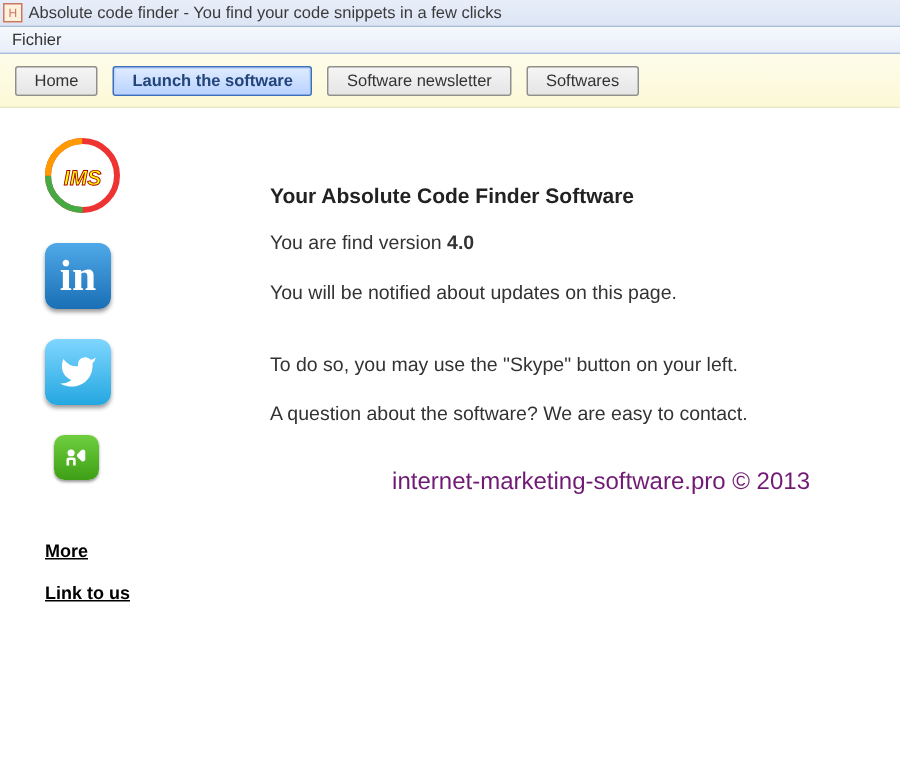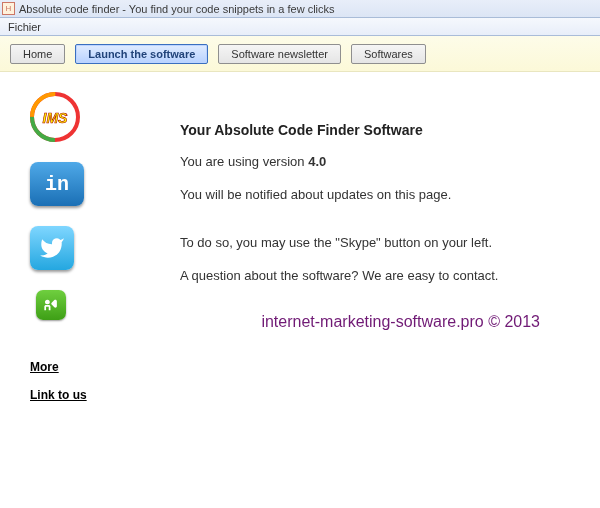--- a/index.html
+++ b/index.html
@@ -73,27 +73,27 @@
   .sidebar {
     width: 110px;
     display: flex;
     flex-direction: column;
     align-items: flex-start;
     gap: 20px;
   }
   .ico { width: 50px; height: 50px; display: flex; align-items: center; justify-content: center; }
   .ims-icon svg { width: 50px; height: 50px; }
   .linkedin-icon {
-    width: 54px; height: 44px;
+    width: 44px; height: 44px;
     border-radius: 8px;
     background: linear-gradient(#4fa9e8, #1a6fb5);
     box-shadow: 0 2px 3px rgba(0,0,0,0.4);
-    color: #fff; font-weight: bold; font-size: 20px;
+    color: #fff; font-weight: bold; font-size: 29px;
     display: flex; align-items: center; justify-content: center;
-    font-family: Liberation Mono, monospace;
+    font-family: Liberation Serif, serif;
   }
   .twitter-icon {
     width: 44px; height: 44px;
     border-radius: 8px;
     background: linear-gradient(#7fd6ff, #24a7e0);
     box-shadow: 0 2px 3px rgba(0,0,0,0.4);
     display: flex; align-items: center; justify-content: center;
   }
   .twitter-icon svg { width: 26px; height: 26px; fill: #fff; }
   .skype-icon {
@@ -177,21 +177,21 @@
     </div>
     <div class="sidelinks">
       <a href="#">More</a>
       <a href="#">Link to us</a>
     </div>
   </div>
 
   <div class="main">
     <h1>Your Absolute Code Finder Software</h1>
     <p>
-      <span>You are using version </span><b>4.0</b>
+      <span>You are find version </span><b>4.0</b>
     </p>
     <p>You will be notified about updates on this page.</p>
     <br>
     <p>To do so, you may use the "Skype" button on your left.</p>
     <p>A question about the software? We are easy to contact.</p>
 
     <div class="footer">
       <span>internet-marketing-software.pro © 2013</span>
     </div>
   </div>

